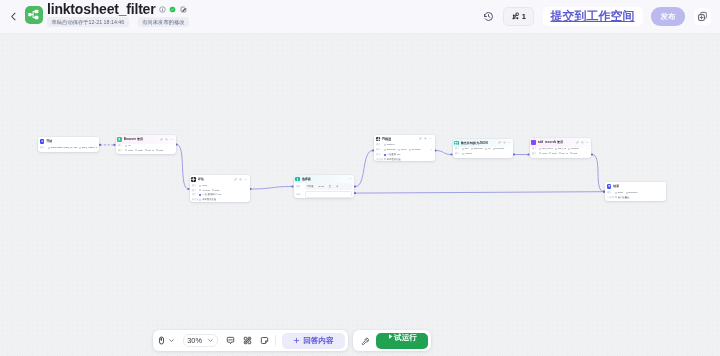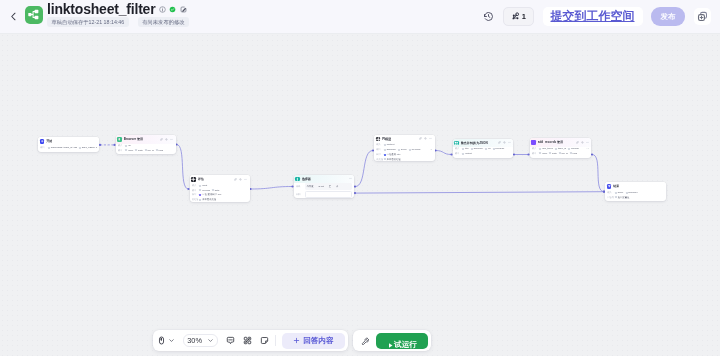--- a/index.html
+++ b/index.html
@@ -76,21 +76,21 @@
   .tb-item{display:flex;align-items:center;gap:2px;cursor:pointer;}
   .tb-ico{display:flex;align-items:center;justify-content:center;width:9px;height:9px;cursor:pointer;}
   .tb-div{width:1px;height:11px;background:#e9eaf0;margin:0 -2px;}
   .chev{display:block;}
   .zoom-sel{height:13px;width:35px;box-sizing:border-box;border:1px solid #e9eaf0;border-radius:6px;display:flex;
             align-items:center;justify-content:space-between;padding:0 3px;cursor:pointer;}
   .zoom-val{font-size:7.4px;color:#33353f;line-height:9px;font-weight:500;}
   .add-node{height:16px;background:#ecebfa;border-radius:5px;display:flex;align-items:center;
             gap:3px;padding:0 11px;cursor:pointer;}
   .add-node-lab{font-size:7.6px;font-weight:bold;color:#5b5bd6;line-height:9px;white-space:nowrap;}
-  .run-btn{height:16px;background:#21a152;border-radius:5px;display:flex;align-items:flex-end;
+  .run-btn{height:16px;background:#21a152;border-radius:5px;display:flex;align-items:flex-start;
            gap:0;padding:0 11px;cursor:pointer;}
   .run-lab{font-size:7.6px;font-weight:bold;color:#fff;line-height:9px;white-space:nowrap;}
 </style>
 </head>
 <body>
 
 <div class="app">
 
   <div class="header">
     <div class="back-btn">

